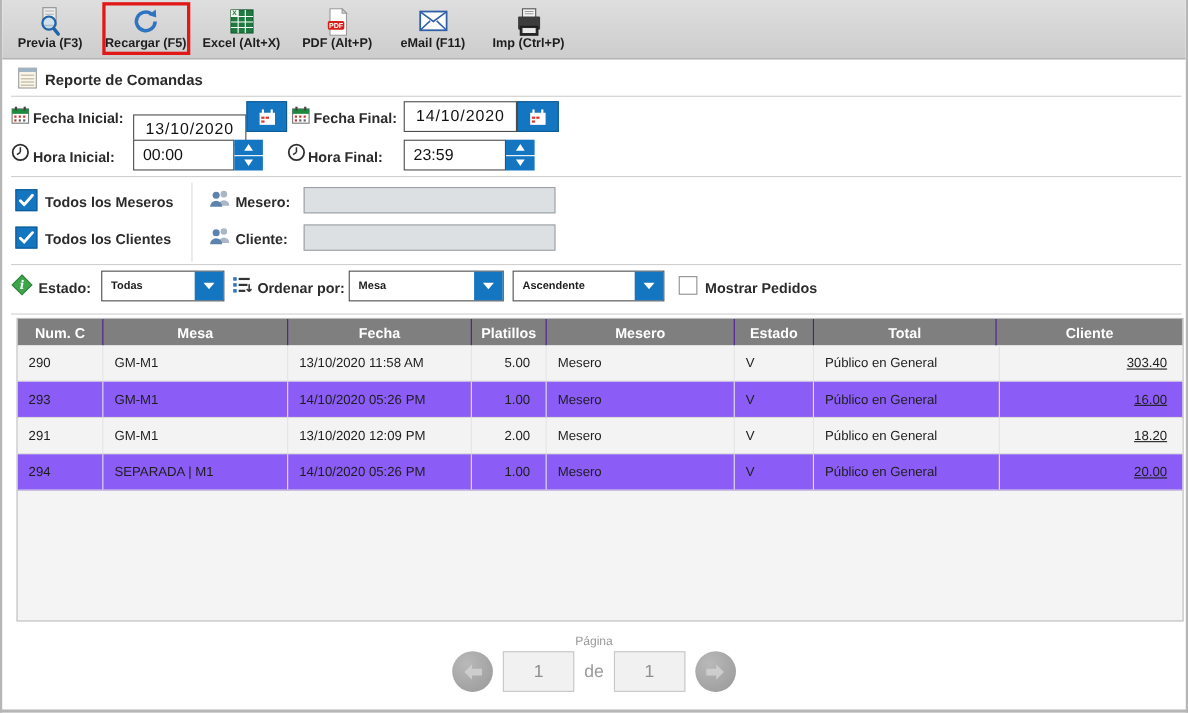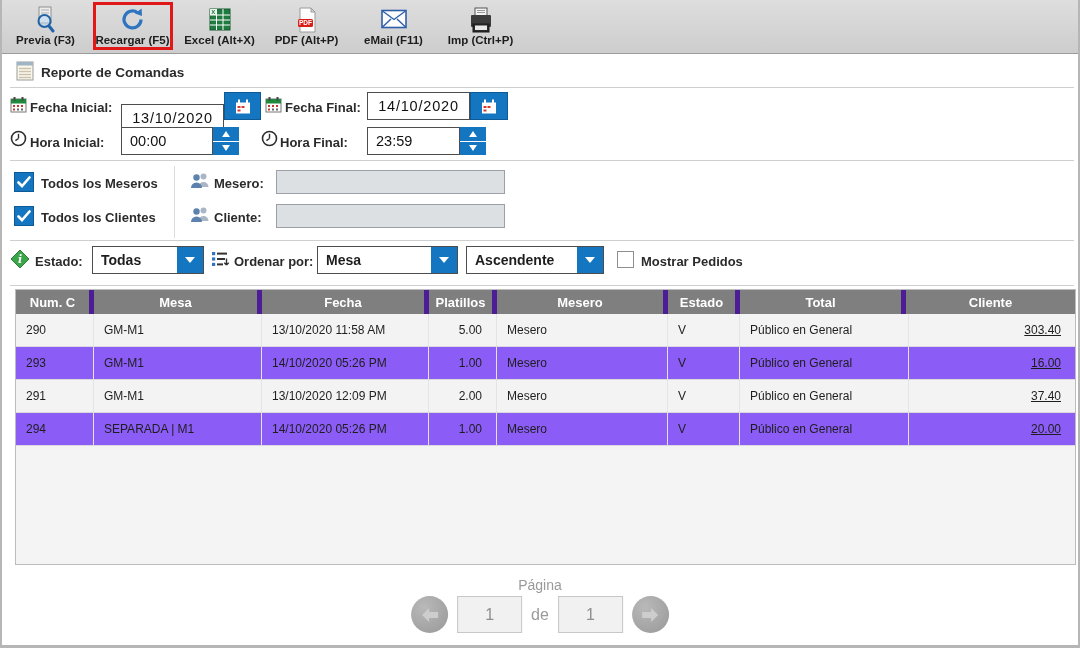--- a/index.html
+++ b/index.html
@@ -48,41 +48,41 @@
   .checkbox svg { display:none; }
   .checkbox.checked { background:#1475c0; border-color:#0e5a96; }
   .checkbox.checked svg { display:block; }
   .checkbox.small { width:17px; height:17px; }
 
   .dis-input { background:#dde0e3; border:1px solid #9aa0a6; }
   .vdiv { left:172px; top:166px; width:1px; height:72px; background:#dcdcdc; }
 
   .dropdown { display:flex; border:1.5px solid #4d4d4d; background:#fff; cursor:pointer; }
   .dd-value { flex:1; display:flex; align-items:center; padding-left:8px;
-    font-size:14px; font-weight:bold; color:#1d1d1d; }
+    font-size:10px; font-weight:bold; color:#1d1d1d; }
   .dd-btn { width:26px; background:#1475c0; display:flex; align-items:center; justify-content:center; }
   .dd-tri { width:0; height:0; border-left:5px solid transparent; border-right:5px solid transparent; border-top:6px solid #fff; }
 
   
   .table-wrap { left:13px; top:289px; width:1061px; height:276px;
     border:1px solid #bdbdbd; background:#f4f4f4; overflow:hidden; }
   .thead { display:flex; height:24px; background:#7f7f7f; }
   .th { display:flex; align-items:center; justify-content:center; color:#fff;
-    font-size:13px; font-weight:bold; border-right:5px solid #4c1d95; }
+    font-size:13px; font-weight:bold; border-right:1px solid #4c1d95; }
   .th:last-child { border-right:none; }
   .tr { display:flex; height:33px; border-bottom:1px solid #dadada; background:#8b5cf6; cursor:pointer; }
   .tr.odd { background:#f3f3f3; }
   .td { display:flex; align-items:center; padding:0 10px; font-size:12px; color:#1e1e1e;
     border-right:1px solid #e4e4e4; overflow:hidden; white-space:nowrap; }
   .td:last-child { border-right:none;text-decoration:underline; }
   .td.right { justify-content:flex-end; padding-right:14px; }
 
   
   .pag-wrap { left:50%; top:577px; transform:translateX(-50%); }
-  .pag-label { text-align:center; font-size:14px; color:#9a9a9a; margin-bottom:3px; }
+  .pag-label { text-align:center; font-size:11px; color:#9a9a9a; margin-bottom:3px; }
   .pag-row { display:flex; align-items:center; gap:9px; }
   .pag-circle { width:37px; height:37px; border-radius:50%; cursor:pointer;
     background:radial-gradient(circle at 35% 30%, #b9b9b9, #989898);
     display:flex; align-items:center; justify-content:center; }
   .pag-input { width:65px; height:37px; background:#f1f1f1; border:1px solid #c7c7c7;
     display:flex; align-items:center; justify-content:center; font-size:16px; color:#8f8f8f; }
   .pag-de { font-size:16px; color:#9a9a9a; }
 </style>
 </head>
 <body>
@@ -394,21 +394,21 @@
           <div class="td right" style="width: 166px;">16.00</div>
         </div>
         <div class="tr odd">
           <div class="td" style="width: 78px;">291</div>
           <div class="td" style="width: 168px;">GM-M1</div>
           <div class="td" style="width: 167px;">13/10/2020 12:09 PM</div>
           <div class="td right" style="width: 68px;">2.00</div>
           <div class="td" style="width: 171px;">Mesero</div>
           <div class="td" style="width: 72px;">V</div>
           <div class="td" style="width: 169px;">Público en General</div>
-          <div class="td right" style="width: 166px;">37.40</div>
+          <div class="td right" style="width: 166px;">18.20</div>
         </div>
         <div class="tr">
           <div class="td" style="width: 78px;">294</div>
           <div class="td" style="width: 168px;">SEPARADA | M1</div>
           <div class="td" style="width: 167px;">14/10/2020 05:26 PM</div>
           <div class="td right" style="width: 68px;">1.00</div>
           <div class="td" style="width: 171px;">Mesero</div>
           <div class="td" style="width: 72px;">V</div>
           <div class="td" style="width: 169px;">Público en General</div>
           <div class="td right" style="width: 166px;">20.00</div>

